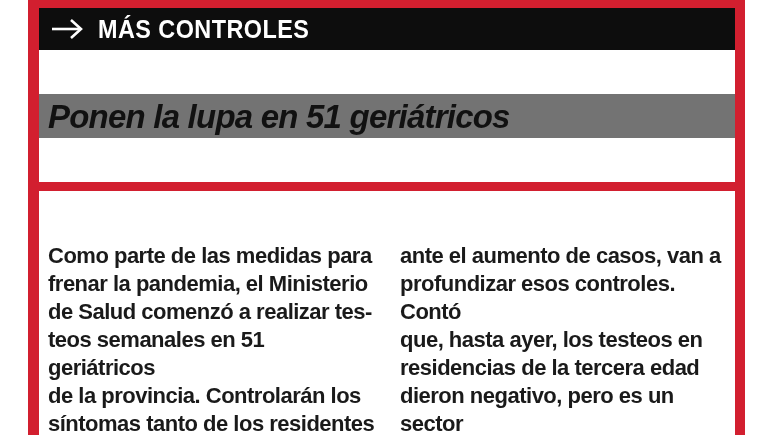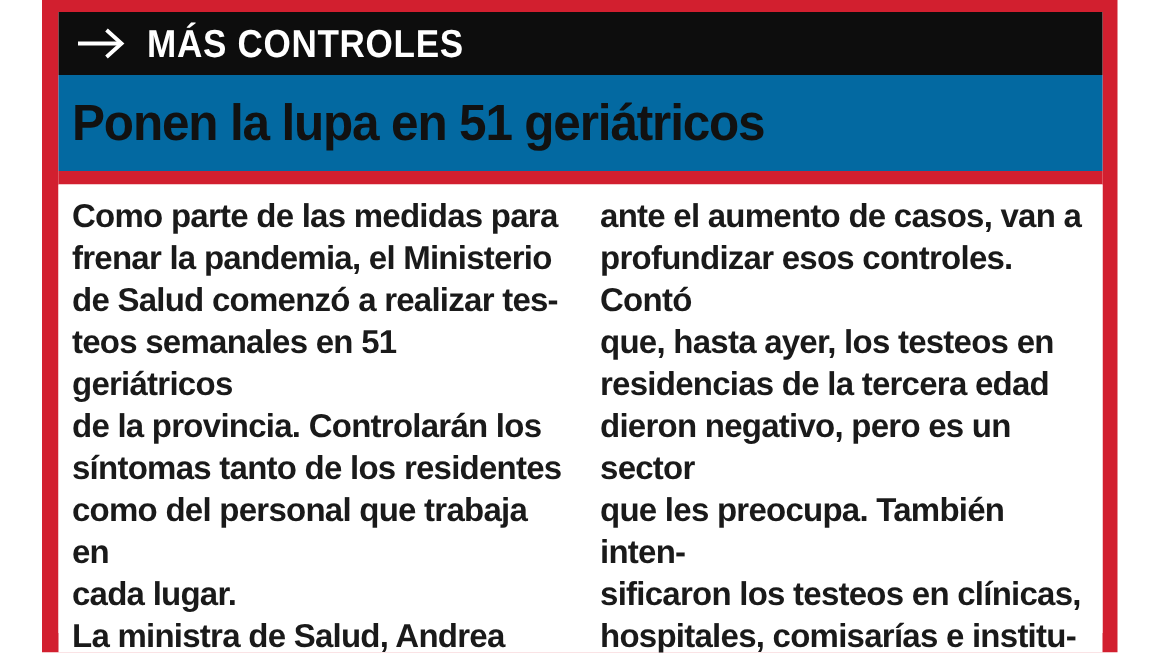--- a/index.html
+++ b/index.html
@@ -17,20 +17,21 @@
   .card {
     position: absolute;
     left: 28px; top: 0;
     width: 717px; height: 435px;
     border-style: solid;
     border-color: #d21f2f;
     border-width: 8px 10px 13px 11px;
     background: #ffffff;
     display: flex;
     flex-direction: column;
+    gap: 44px;
   }
   .kicker-bar {
     height: 42px;
     background: #0d0d0d;
     display: flex;
     align-items: center;
     padding-left: 11px;
     flex: 0 0 auto;
   }
   .arrow-icon {
@@ -43,26 +44,27 @@
     color: #ffffff;
     font-size: 26px;
     font-weight: bold;
     letter-spacing: 0.5px;
     transform: scaleX(0.90);
     transform-origin: left center;
     white-space: nowrap;
     padding-top: 1px;
   }
   .headline-area {
-    height: 64px;
-    background: #0369a1;
+    height: 44px;
+    background: #737373;
     display: flex;
     align-items: center;
     padding-left: 9px;
     flex: 0 0 auto;
+    font-style: italic;
   }
   .headline {
     color: #111111;
     font-size: 34px;
     font-weight: bold;
     letter-spacing: -0.8px;
     transform: scaleX(0.97);
     transform-origin: left center;
     white-space: nowrap;
   }

